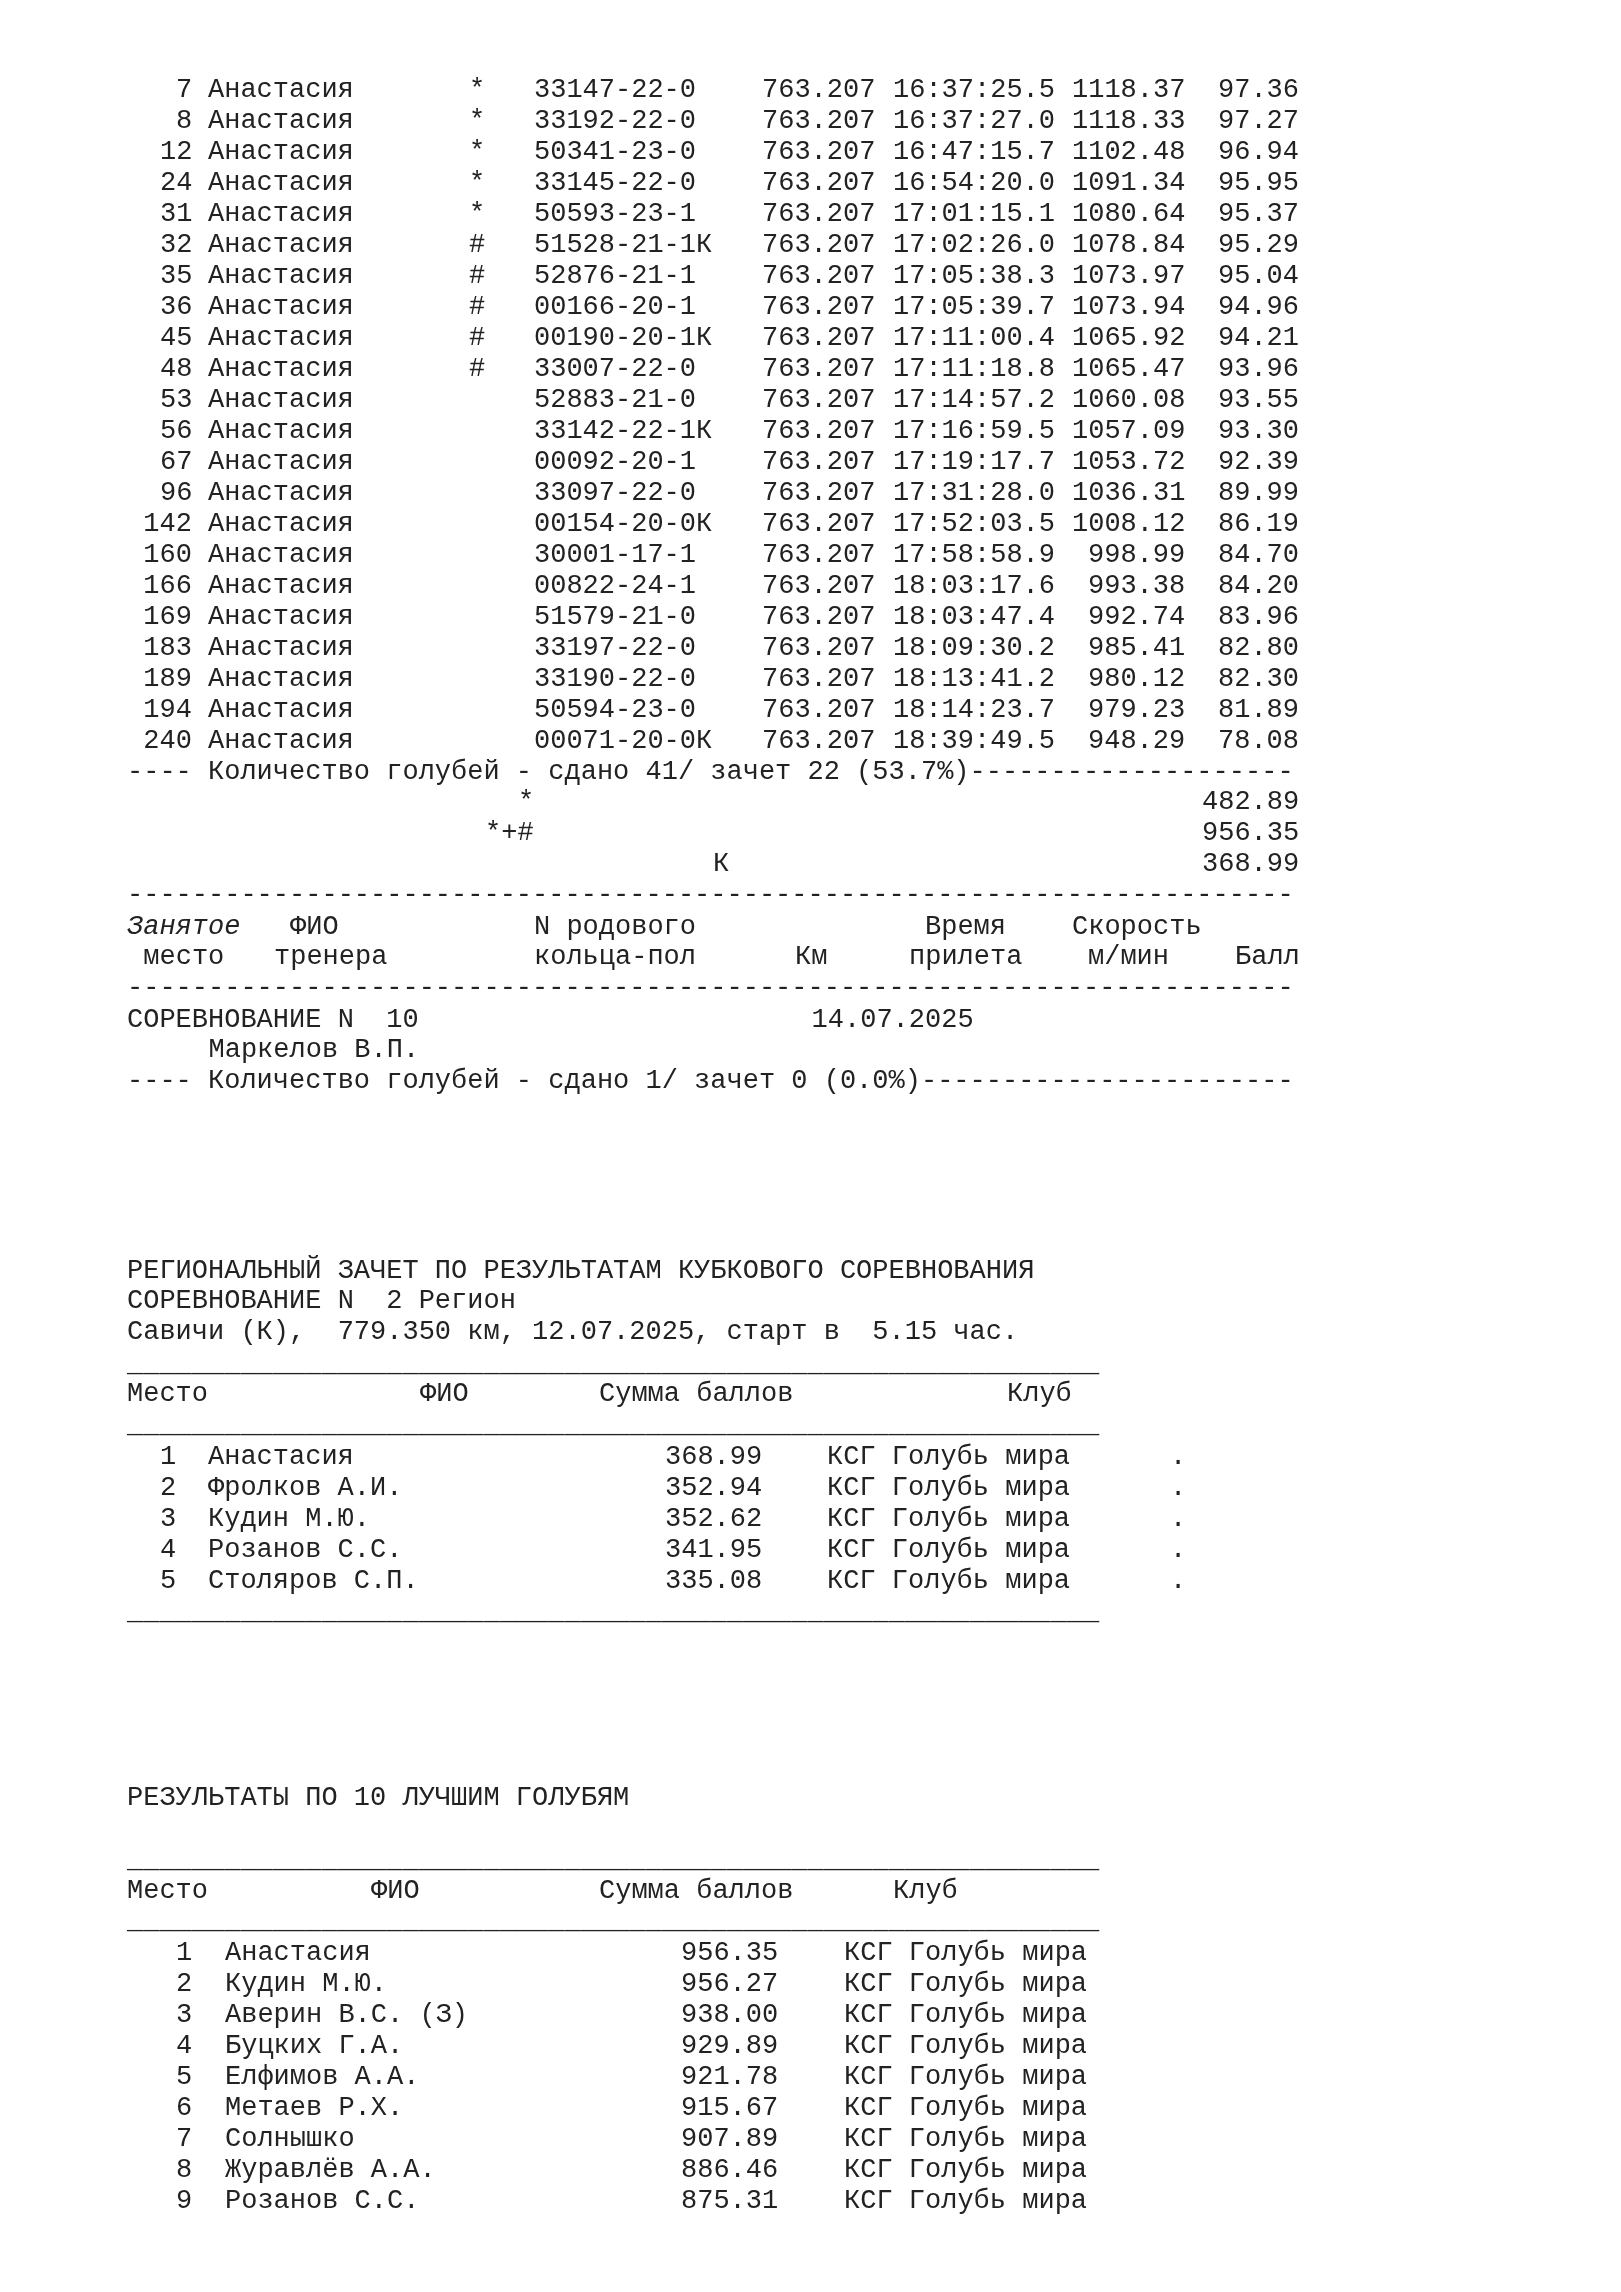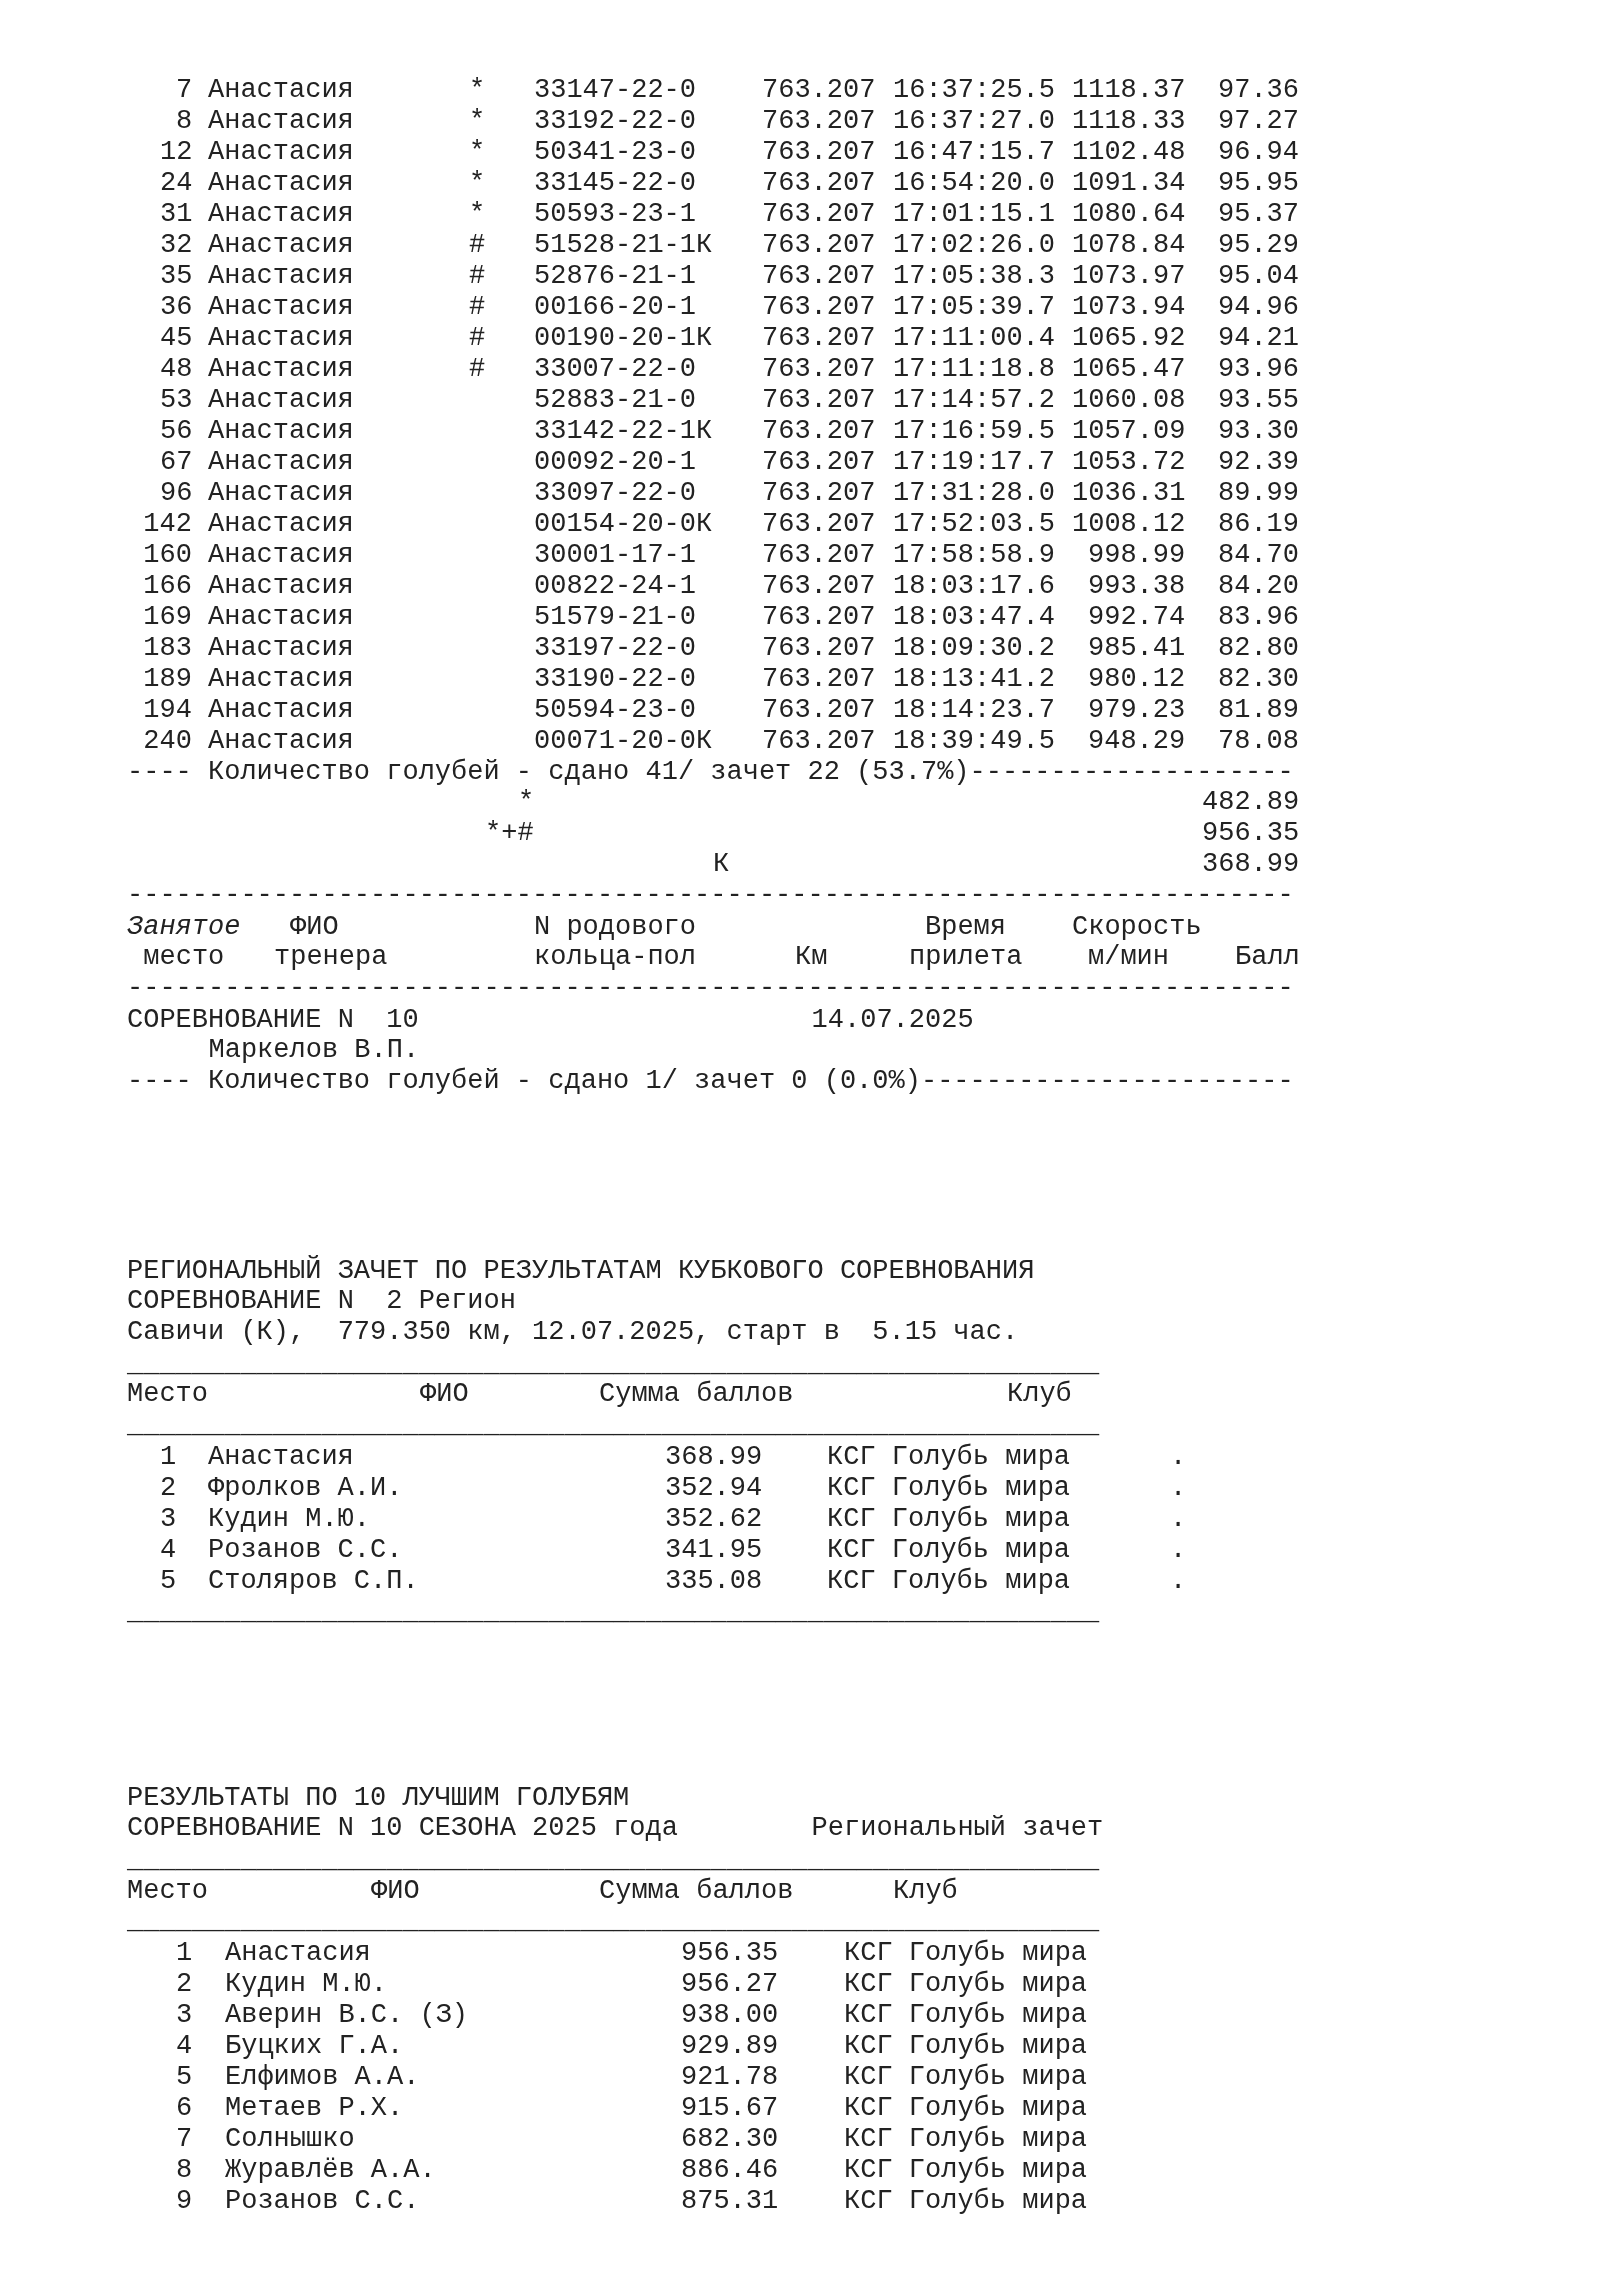--- a/index.html
+++ b/index.html
@@ -73,32 +73,28 @@
   <div id="reg-rows">
       <div class="ln" style="top: 1442px; width: 1176px;"><span class="f" style="left: 33px;">1</span><span class="f" style="left: 81px;">Анастасия</span><span class="f" style="left: 538px;">368.99</span><span class="f" style="left: 700px;">КСГ Голубь мира</span><span class="f" style="left: 1043px;">.</span></div>
       <div class="ln" style="top: 1473px; width: 1176px;"><span class="f" style="left: 33px;">2</span><span class="f" style="left: 81px;">Фролков А.И.</span><span class="f" style="left: 538px;">352.94</span><span class="f" style="left: 700px;">КСГ Голубь мира</span><span class="f" style="left: 1043px;">.</span></div>
       <div class="ln" style="top: 1504px; width: 1176px;"><span class="f" style="left: 33px;">3</span><span class="f" style="left: 81px;">Кудин М.Ю.</span><span class="f" style="left: 538px;">352.62</span><span class="f" style="left: 700px;">КСГ Голубь мира</span><span class="f" style="left: 1043px;">.</span></div>
       <div class="ln" style="top: 1535px; width: 1176px;"><span class="f" style="left: 33px;">4</span><span class="f" style="left: 81px;">Розанов С.С.</span><span class="f" style="left: 538px;">341.95</span><span class="f" style="left: 700px;">КСГ Голубь мира</span><span class="f" style="left: 1043px;">.</span></div>
       <div class="ln" style="top: 1566px; width: 1176px;"><span class="f" style="left: 33px;">5</span><span class="f" style="left: 81px;">Столяров С.П.</span><span class="f" style="left: 538px;">335.08</span><span class="f" style="left: 700px;">КСГ Голубь мира</span><span class="f" style="left: 1043px;">.</span></div>
     </div>
   <div class="ln" style="top:1597px">____________________________________________________________</div>
 
   <div class="ln" style="top:1783px">РЕЗУЛЬТАТЫ ПО 10 ЛУЧШИМ ГОЛУБЯМ</div>
-  <div class="ln" style="top:1813px;width:1176px">
-    <span class="f" style="left:0">СОРЕВНОВАНИЕ N 10 СЕЗОНА 2025 года</span>
-    <span class="f" style="left:calc(42 * 16.3px)">Региональный зачет</span>
-  </div>
   <div class="ln" style="top:1845px">____________________________________________________________</div>
   <div class="ln" id="top-cols" style="top:1876px;width:1176px"><span class="f" style="left: 0px;">Место</span><span class="f" style="left: 244px;">ФИО</span><span class="f" style="left: 472px;">Сумма баллов</span><span class="f" style="left: 766px;">Клуб</span></div>
   <div class="ln" style="top:1906px">____________________________________________________________</div>
   <div id="top-rows">
       <div class="ln" style="top: 1938px; width: 1176px;"><span class="f" style="left: 49px;">1</span><span class="f" style="left: 98px;">Анастасия</span><span class="f" style="left: 554px;">956.35</span><span class="f" style="left: 717px;">КСГ Голубь мира</span></div>
       <div class="ln" style="top: 1969px; width: 1176px;"><span class="f" style="left: 49px;">2</span><span class="f" style="left: 98px;">Кудин М.Ю.</span><span class="f" style="left: 554px;">956.27</span><span class="f" style="left: 717px;">КСГ Голубь мира</span></div>
       <div class="ln" style="top: 2000px; width: 1176px;"><span class="f" style="left: 49px;">3</span><span class="f" style="left: 98px;">Аверин В.С. (З)</span><span class="f" style="left: 554px;">938.00</span><span class="f" style="left: 717px;">КСГ Голубь мира</span></div>
       <div class="ln" style="top: 2031px; width: 1176px;"><span class="f" style="left: 49px;">4</span><span class="f" style="left: 98px;">Буцких Г.А.</span><span class="f" style="left: 554px;">929.89</span><span class="f" style="left: 717px;">КСГ Голубь мира</span></div>
       <div class="ln" style="top: 2062px; width: 1176px;"><span class="f" style="left: 49px;">5</span><span class="f" style="left: 98px;">Елфимов А.А.</span><span class="f" style="left: 554px;">921.78</span><span class="f" style="left: 717px;">КСГ Голубь мира</span></div>
       <div class="ln" style="top: 2093px; width: 1176px;"><span class="f" style="left: 49px;">6</span><span class="f" style="left: 98px;">Метаев Р.Х.</span><span class="f" style="left: 554px;">915.67</span><span class="f" style="left: 717px;">КСГ Голубь мира</span></div>
-      <div class="ln" style="top: 2124px; width: 1176px;"><span class="f" style="left: 49px;">7</span><span class="f" style="left: 98px;">Солнышко</span><span class="f" style="left: 554px;">682.30</span><span class="f" style="left: 717px;">КСГ Голубь мира</span></div>
+      <div class="ln" style="top: 2124px; width: 1176px;"><span class="f" style="left: 49px;">7</span><span class="f" style="left: 98px;">Солнышко</span><span class="f" style="left: 554px;">907.89</span><span class="f" style="left: 717px;">КСГ Голубь мира</span></div>
       <div class="ln" style="top: 2155px; width: 1176px;"><span class="f" style="left: 49px;">8</span><span class="f" style="left: 98px;">Журавлёв А.А.</span><span class="f" style="left: 554px;">886.46</span><span class="f" style="left: 717px;">КСГ Голубь мира</span></div>
       <div class="ln" style="top: 2186px; width: 1176px;"><span class="f" style="left: 49px;">9</span><span class="f" style="left: 98px;">Розанов С.С.</span><span class="f" style="left: 554px; text-align: right;">875.31</span><span class="f" style="left: 717px;">КСГ Голубь мира</span></div>
     </div>
 </div>
 
 
 </body></html>

